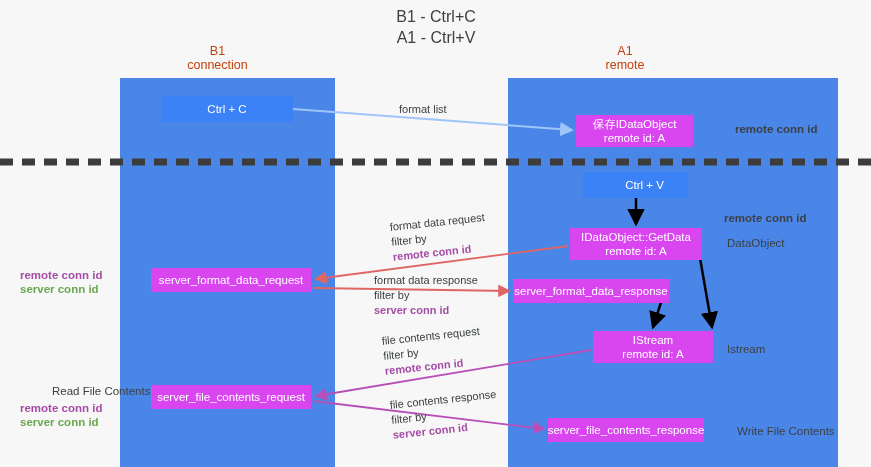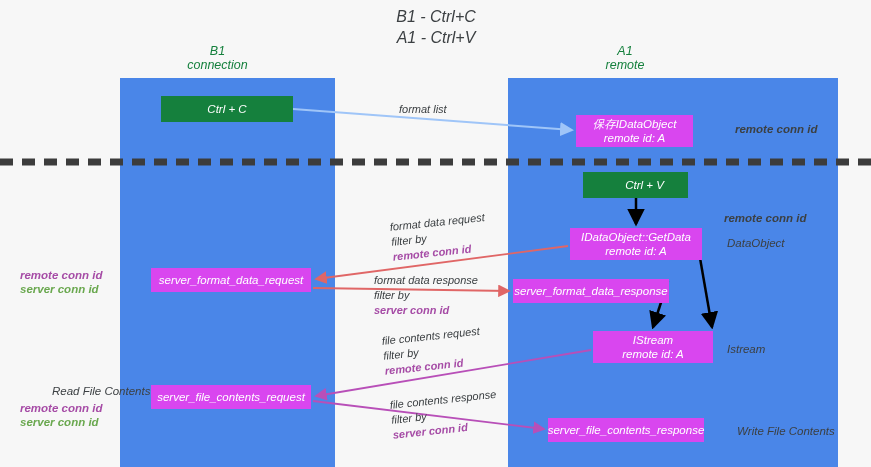--- a/index.html
+++ b/index.html
@@ -1,46 +1,46 @@
 <!DOCTYPE html>
 <html><head>
 <meta charset="utf-8">
 <style>
   html,body{margin:0;padding:0;background:#f7f7f7;}
   body{
     font-family:"Liberation Sans","DejaVu Sans",sans-serif;
     width:871px;height:467px;overflow:hidden;position:relative;
     color:#3c4043;
   }
-  #stage{position:absolute;left:0;top:0;width:871px;height:399px;font-style:italic;}
+  #stage{position:absolute;left:0;top:0;width:871px;height:399px;}
 
   
   #wires{position:absolute;left:0;top:0;width:871px;height:467px;pointer-events:none;}
 
   
   .lane{position:absolute;background:#4a86e8;}
   #lane-b1{left:120px;top:78px;width:215px;height:389px;}
   #lane-a1{left:508px;top:78px;width:330px;height:389px;}
 
   
-  .lane-head{position:absolute;text-align:center;font-size:12.5px;line-height:14px;color:#15803d;}
+  .lane-head{position:absolute;text-align:center;font-size:12.5px;line-height:14px;color:#c2410c;}
   #head-b1{left:150px;top:44px;width:135px;}
   #head-a1{left:570px;top:44px;width:110px;}
   .lane-head .ln2{display:block;}
 
   
   #title{position:absolute;left:236px;top:6px;width:400px;text-align:center;
          font-size:16px;line-height:21px;color:#3c4043;}
   #title span{display:block;}
 
   
   .node{position:absolute;box-sizing:border-box;display:flex;flex-direction:column;
         align-items:center;justify-content:center;text-align:center;
         color:#ffffff;font-size:11.5px;line-height:14px;}
-  .node.green{background:#15803d;}
+  .node.green{background:#3b82f6;}
   .node.orange{background:#d946ef;}
   .node .l2{display:block;}
 
   #n-ctrlc{left:161px;top:96px;width:132px;height:26px;}
   #n-save {left:576px;top:115px;width:117px;height:32px;}
   #n-ctrlv{left:583px;top:172px;width:105px;height:26px;padding-left:18px;}
   #n-getdata{left:570px;top:228px;width:132px;height:32px;}
   #n-sfdreq{left:151px;top:268px;width:160px;height:24px;}
   #n-sfdres{left:513px;top:279px;width:156px;height:24px;}
   #n-istream{left:593px;top:331px;width:120px;height:32px;}

